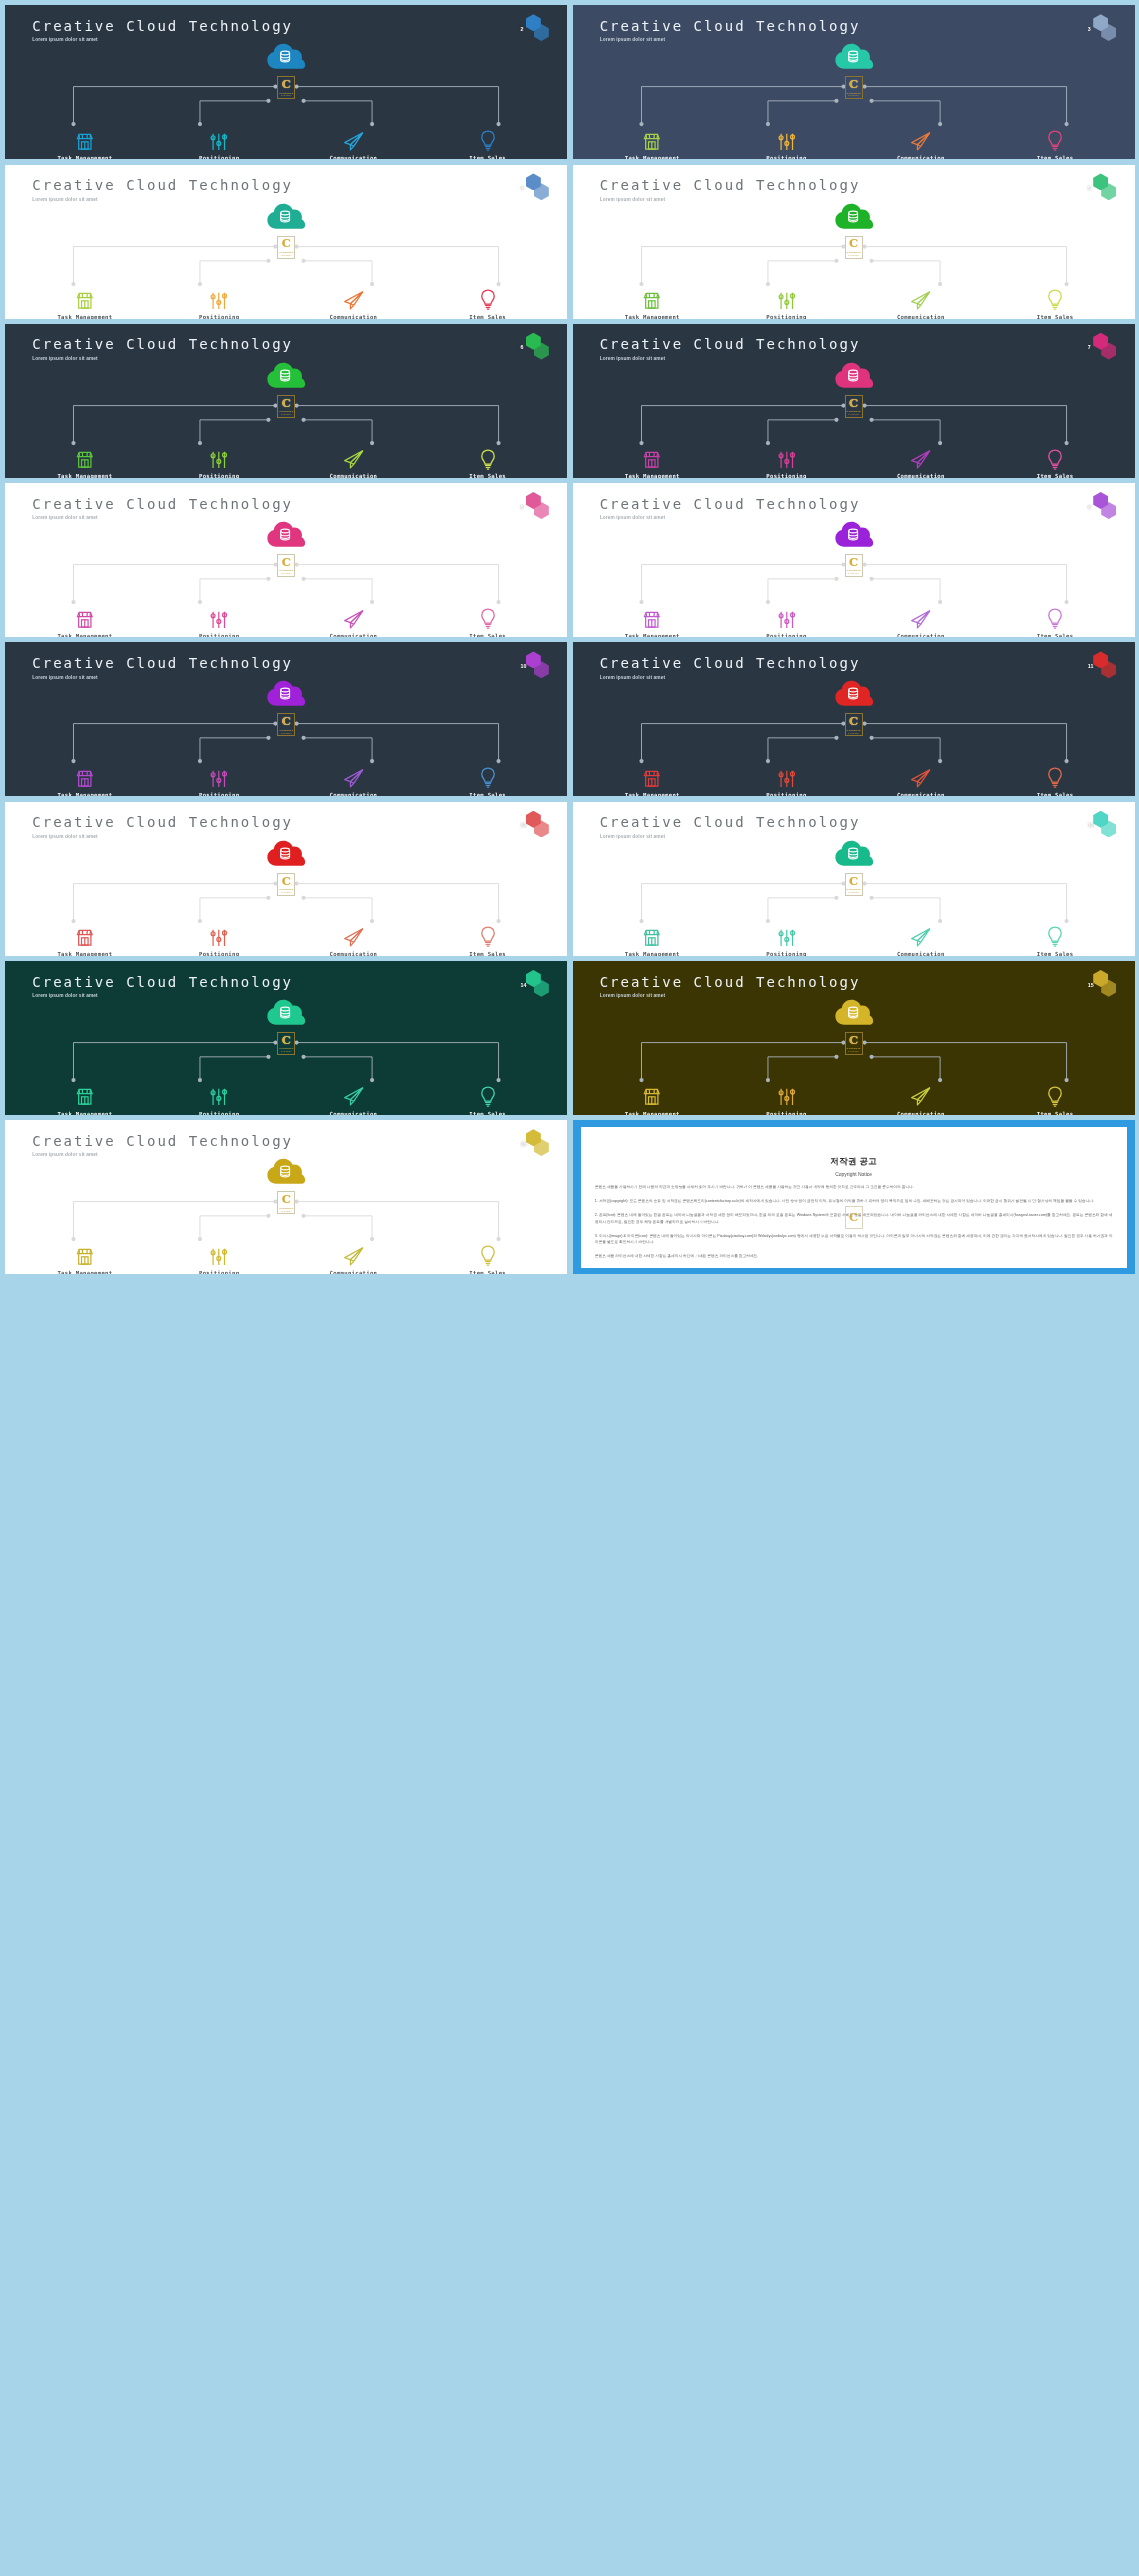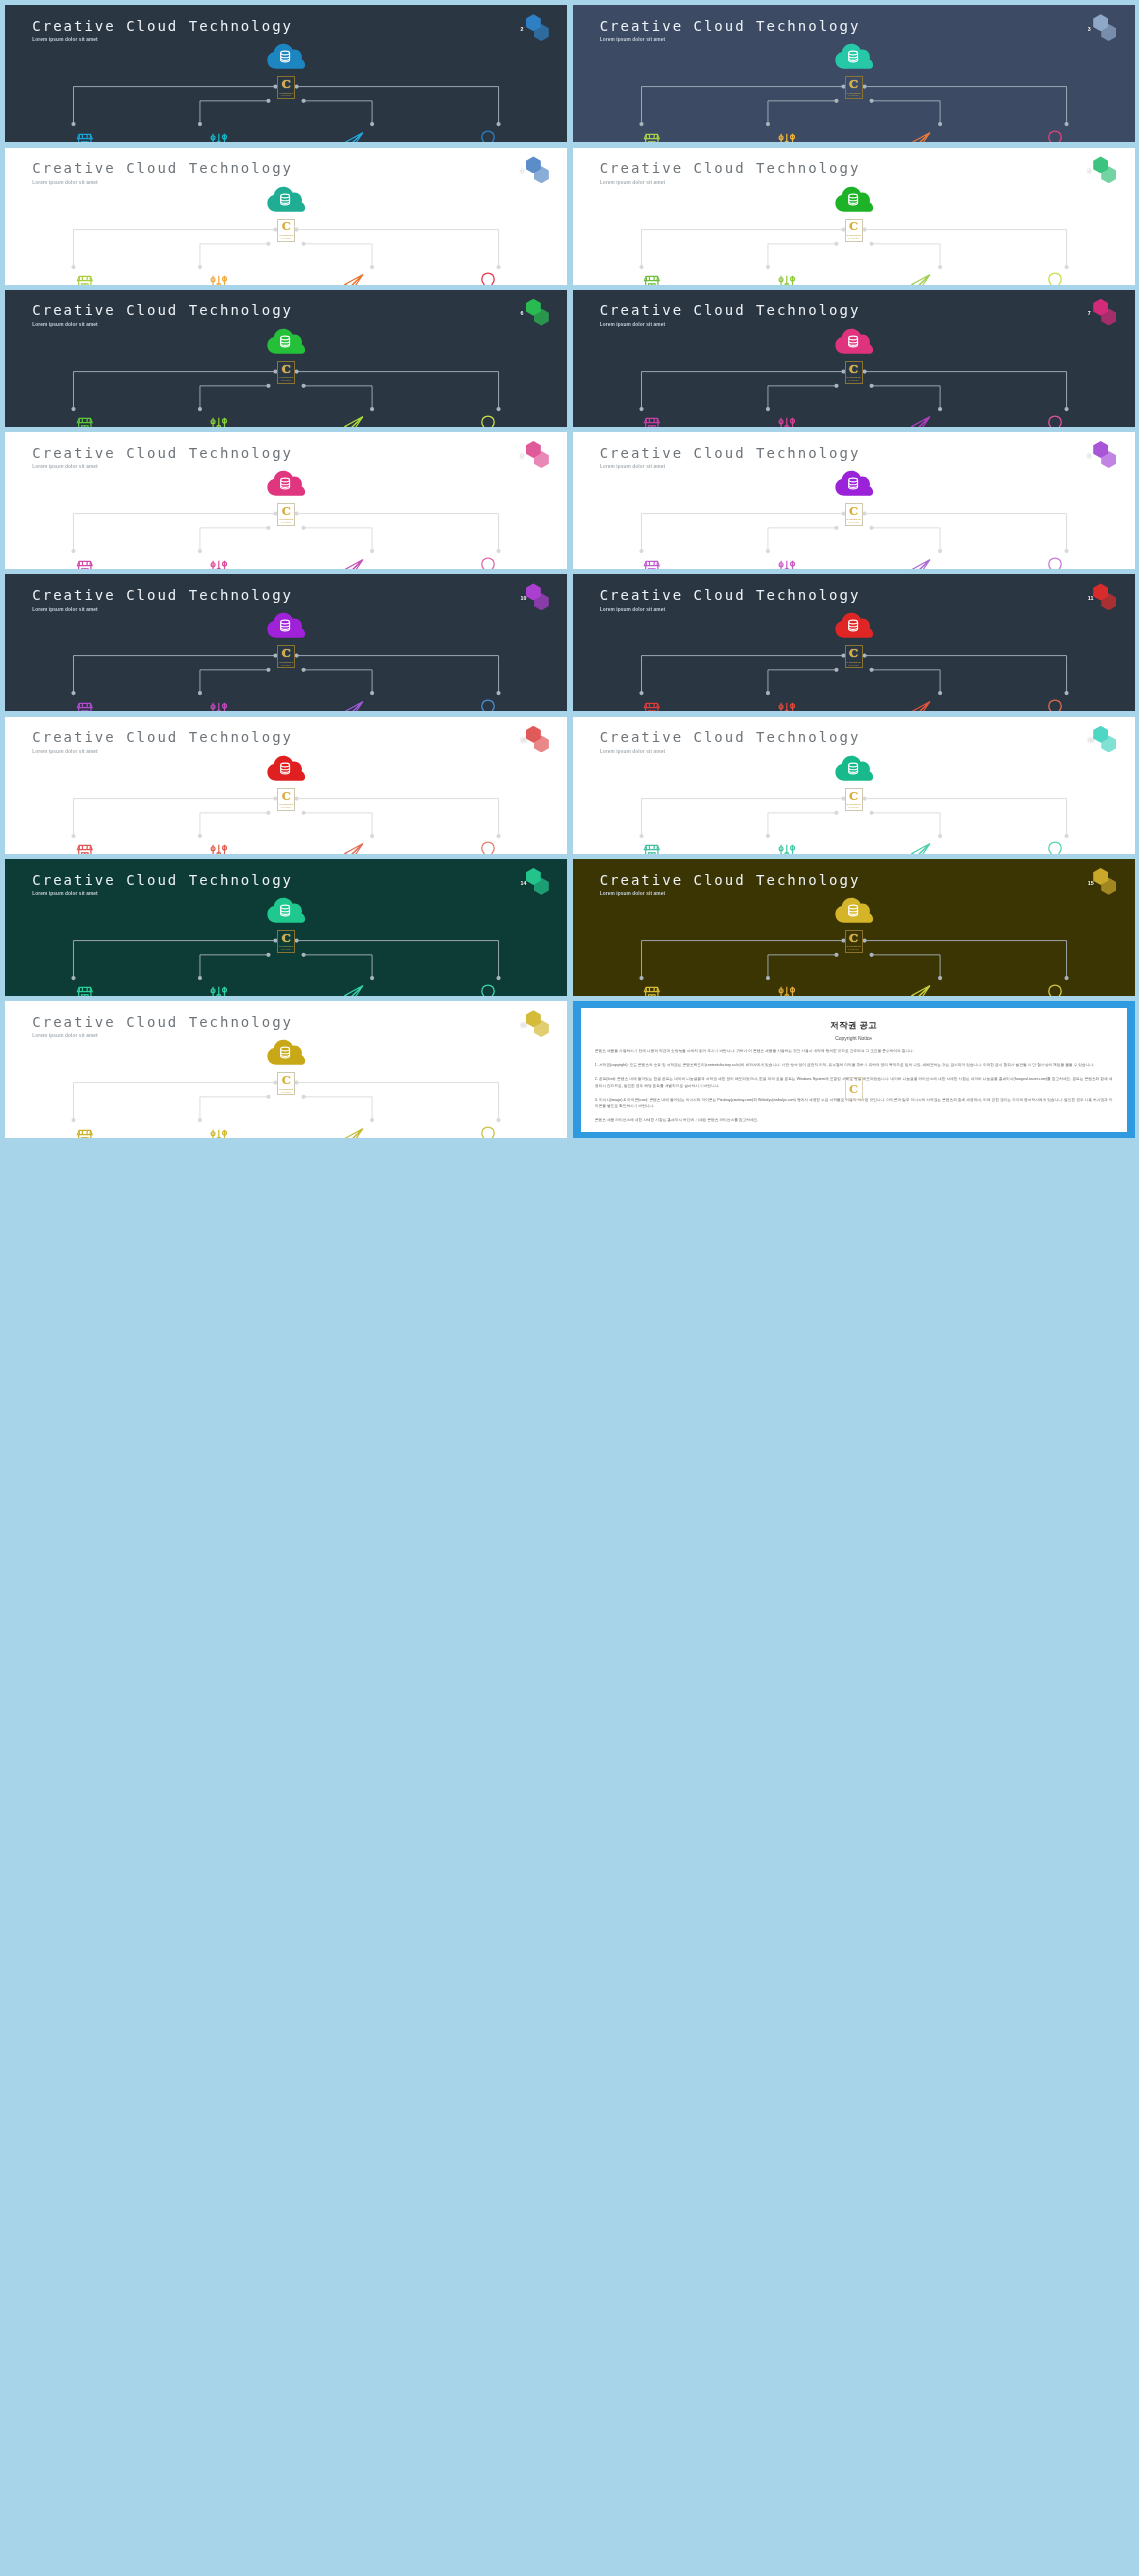--- a/index.html
+++ b/index.html
@@ -16,21 +16,21 @@
     display: grid;
     grid-template-columns: 1fr 1fr;
     gap: 5.3px;
     padding: 5.3px;
     background: #a8d4ea;
   }
 
   .slide {
     position: relative;
     width: 100%;
-    height: 137px;
+    height: 154px;
     overflow: hidden;
   }
   .slide.dark  { background: #2b3643; }
   .slide.dark2 { background: #3c4a63; }
   .slide.light { background: #ffffff; }
   .slide.teal  { background: #0d3b35; }
   .slide.olive { background: #3b3504; }
 
   
   .s-head { position: absolute; left: 27px; top: 12.5px; }
@@ -123,20 +123,21 @@
     padding: 6.2px 8px 6.2px 8px;
     display: flex;
   }
   .copy-page {
     flex: 1; background: #fff; position: relative;
     padding: 12.5px 14.2px; overflow: hidden;
   }
   .copy-title {
     text-align: center; font-size: 8.5px; font-weight: 700; color: #2d2d2d;
     letter-spacing: 0.3px;
+    margin-top: 17px;
   }
   .copy-sub { text-align: center; font-size: 5px; color: #4b4b4b; margin-top: 2.7px; }
   .copy-p {
     font-size: 3.7px; line-height: 1.85; color: #595959; margin-top: 7.1px;
     text-align: justify;
   }
   .copy-watermark {
     position: absolute; left: 50%; top: 56%; transform: translateX(-50%);
     width: 18px; height: 23px; border: 0.9px solid #d8cfb4;
     display: flex; align-items: center; justify-content: center; opacity: .9;

